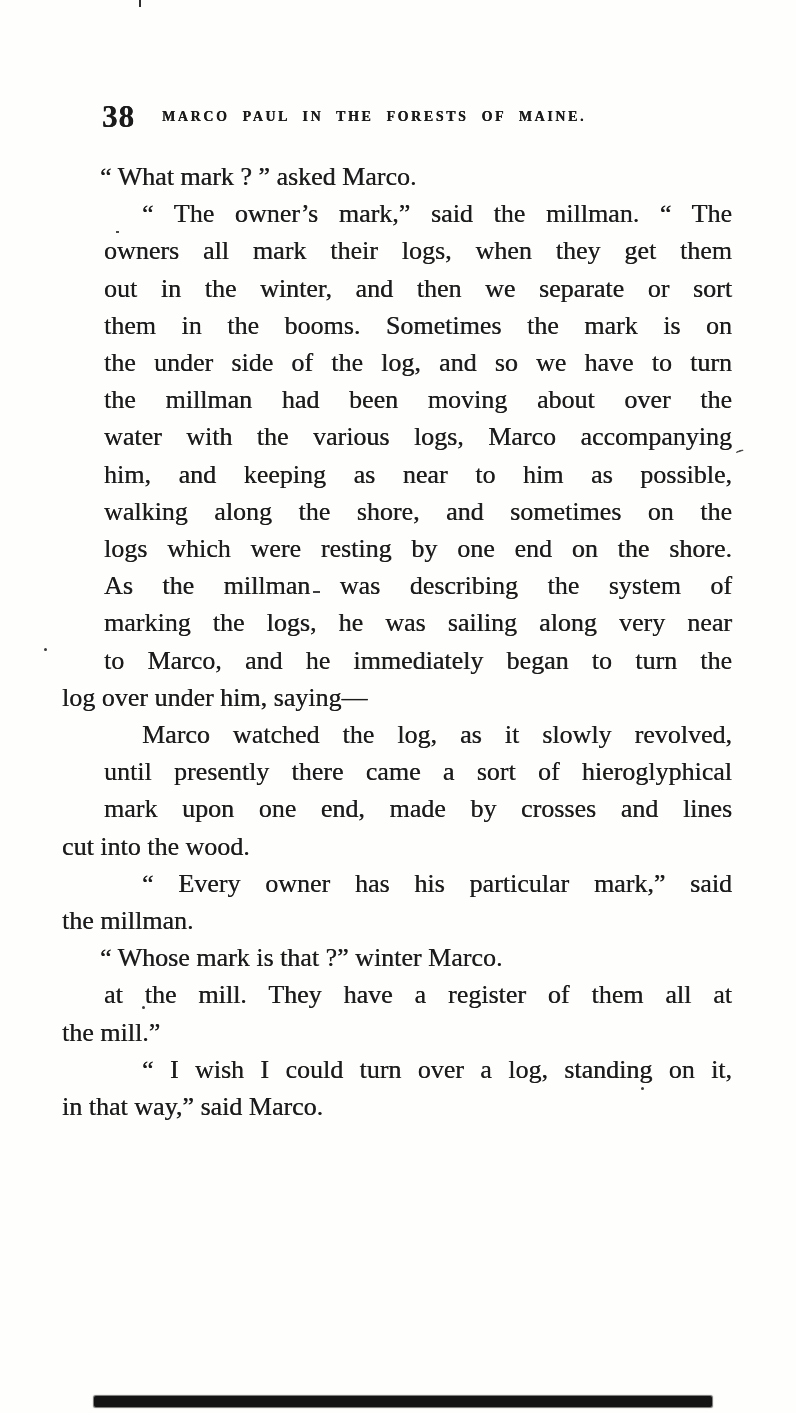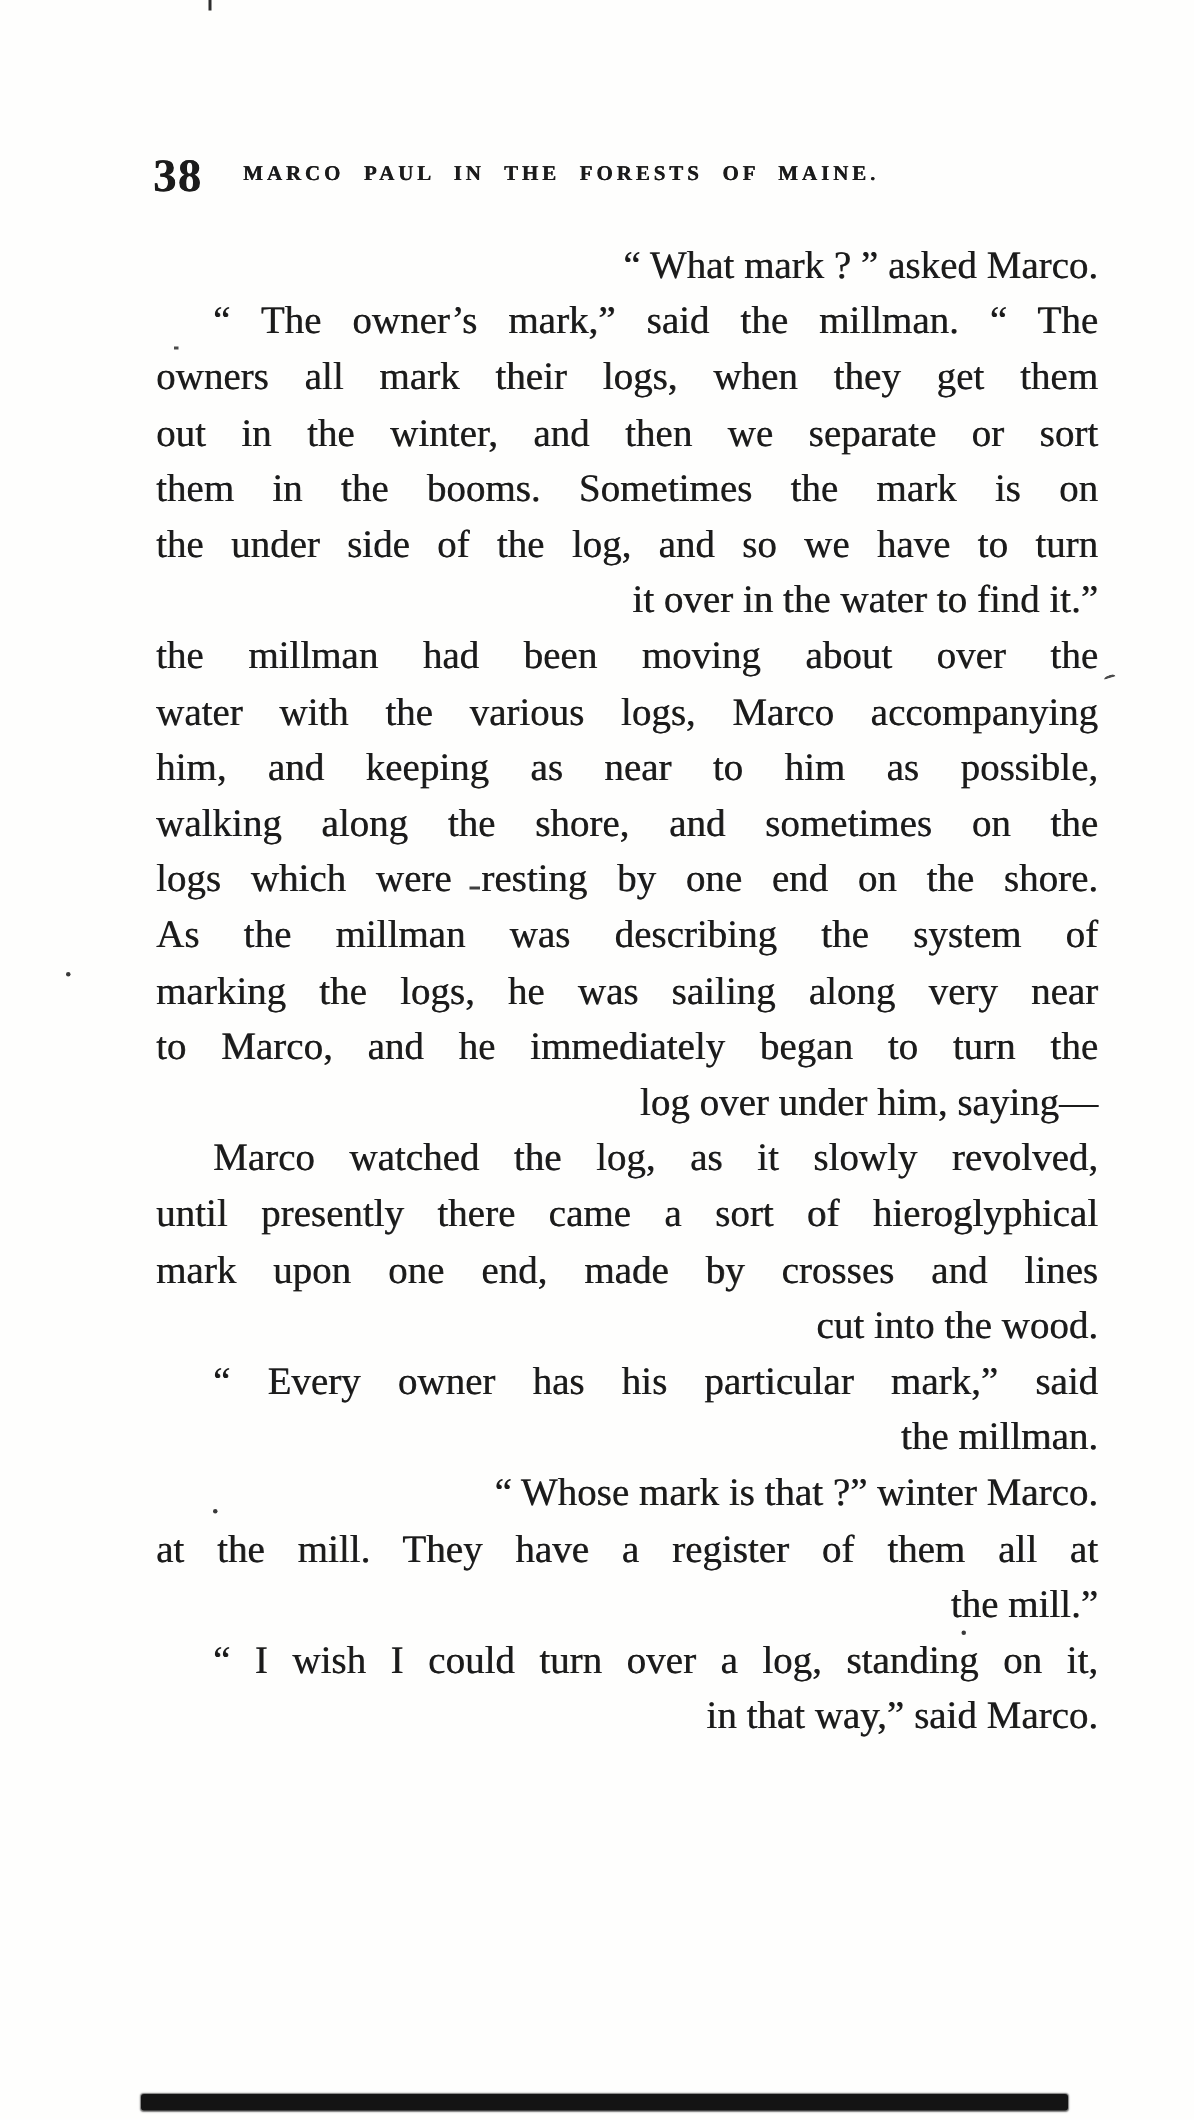--- a/index.html
+++ b/index.html
@@ -44,21 +44,21 @@
 
   
   .text-block {
     position: absolute;
     left: 62px; top: 158px;
     width: 670px;
     font-size: 26px;
     line-height: 37.2px;
     text-shadow: 0.35px 0 0 rgba(10,10,10,0.75);
   }
-  .line { text-align: right; }
+  .line { text-align: left; }
   .line.j {
     text-align: justify;
     text-align-last: justify;
     margin-left: 42px;
   }
   .line.ind { padding-left: 38px; }
 
   
   .artifact { position: absolute; background: #2e2e2e; }
   .tick     { left: 139px; top: 0;      width: 2px;  height: 7px; }
@@ -91,21 +91,20 @@
     <span class="runtitle">MARCO PAUL IN THE FORESTS OF MAINE.</span>
   </header>
 
   <main class="text-block">
       <div class="line ind">“ What mark ? ” asked Marco.</div>
       <div class="line j ind">“ The owner’s mark,” said the millman.  “ The</div>
       <div class="line j">owners all mark their logs, when they get them</div>
       <div class="line j">out in the winter, and then we separate or sort</div>
       <div class="line j">them in the booms.  Sometimes the mark is on</div>
       <div class="line j">the under side of the log, and so we have to turn</div>
-      <div class="line">it over in the water to find it.”</div>
       <div class="line j">the millman had been moving about over the</div>
       <div class="line j">water with the various logs, Marco accompanying</div>
       <div class="line j">him, and keeping as near to him as possible,</div>
       <div class="line j">walking along the shore, and sometimes on the</div>
       <div class="line j">logs which were resting by one end on the shore.</div>
       <div class="line j">As the millman was describing the system of</div>
       <div class="line j">marking the logs, he was sailing along very near</div>
       <div class="line j">to Marco, and he immediately began to turn the</div>
       <div class="line">log over under him, saying—</div>
       <div class="line j ind">Marco watched the log, as it slowly revolved,</div>

